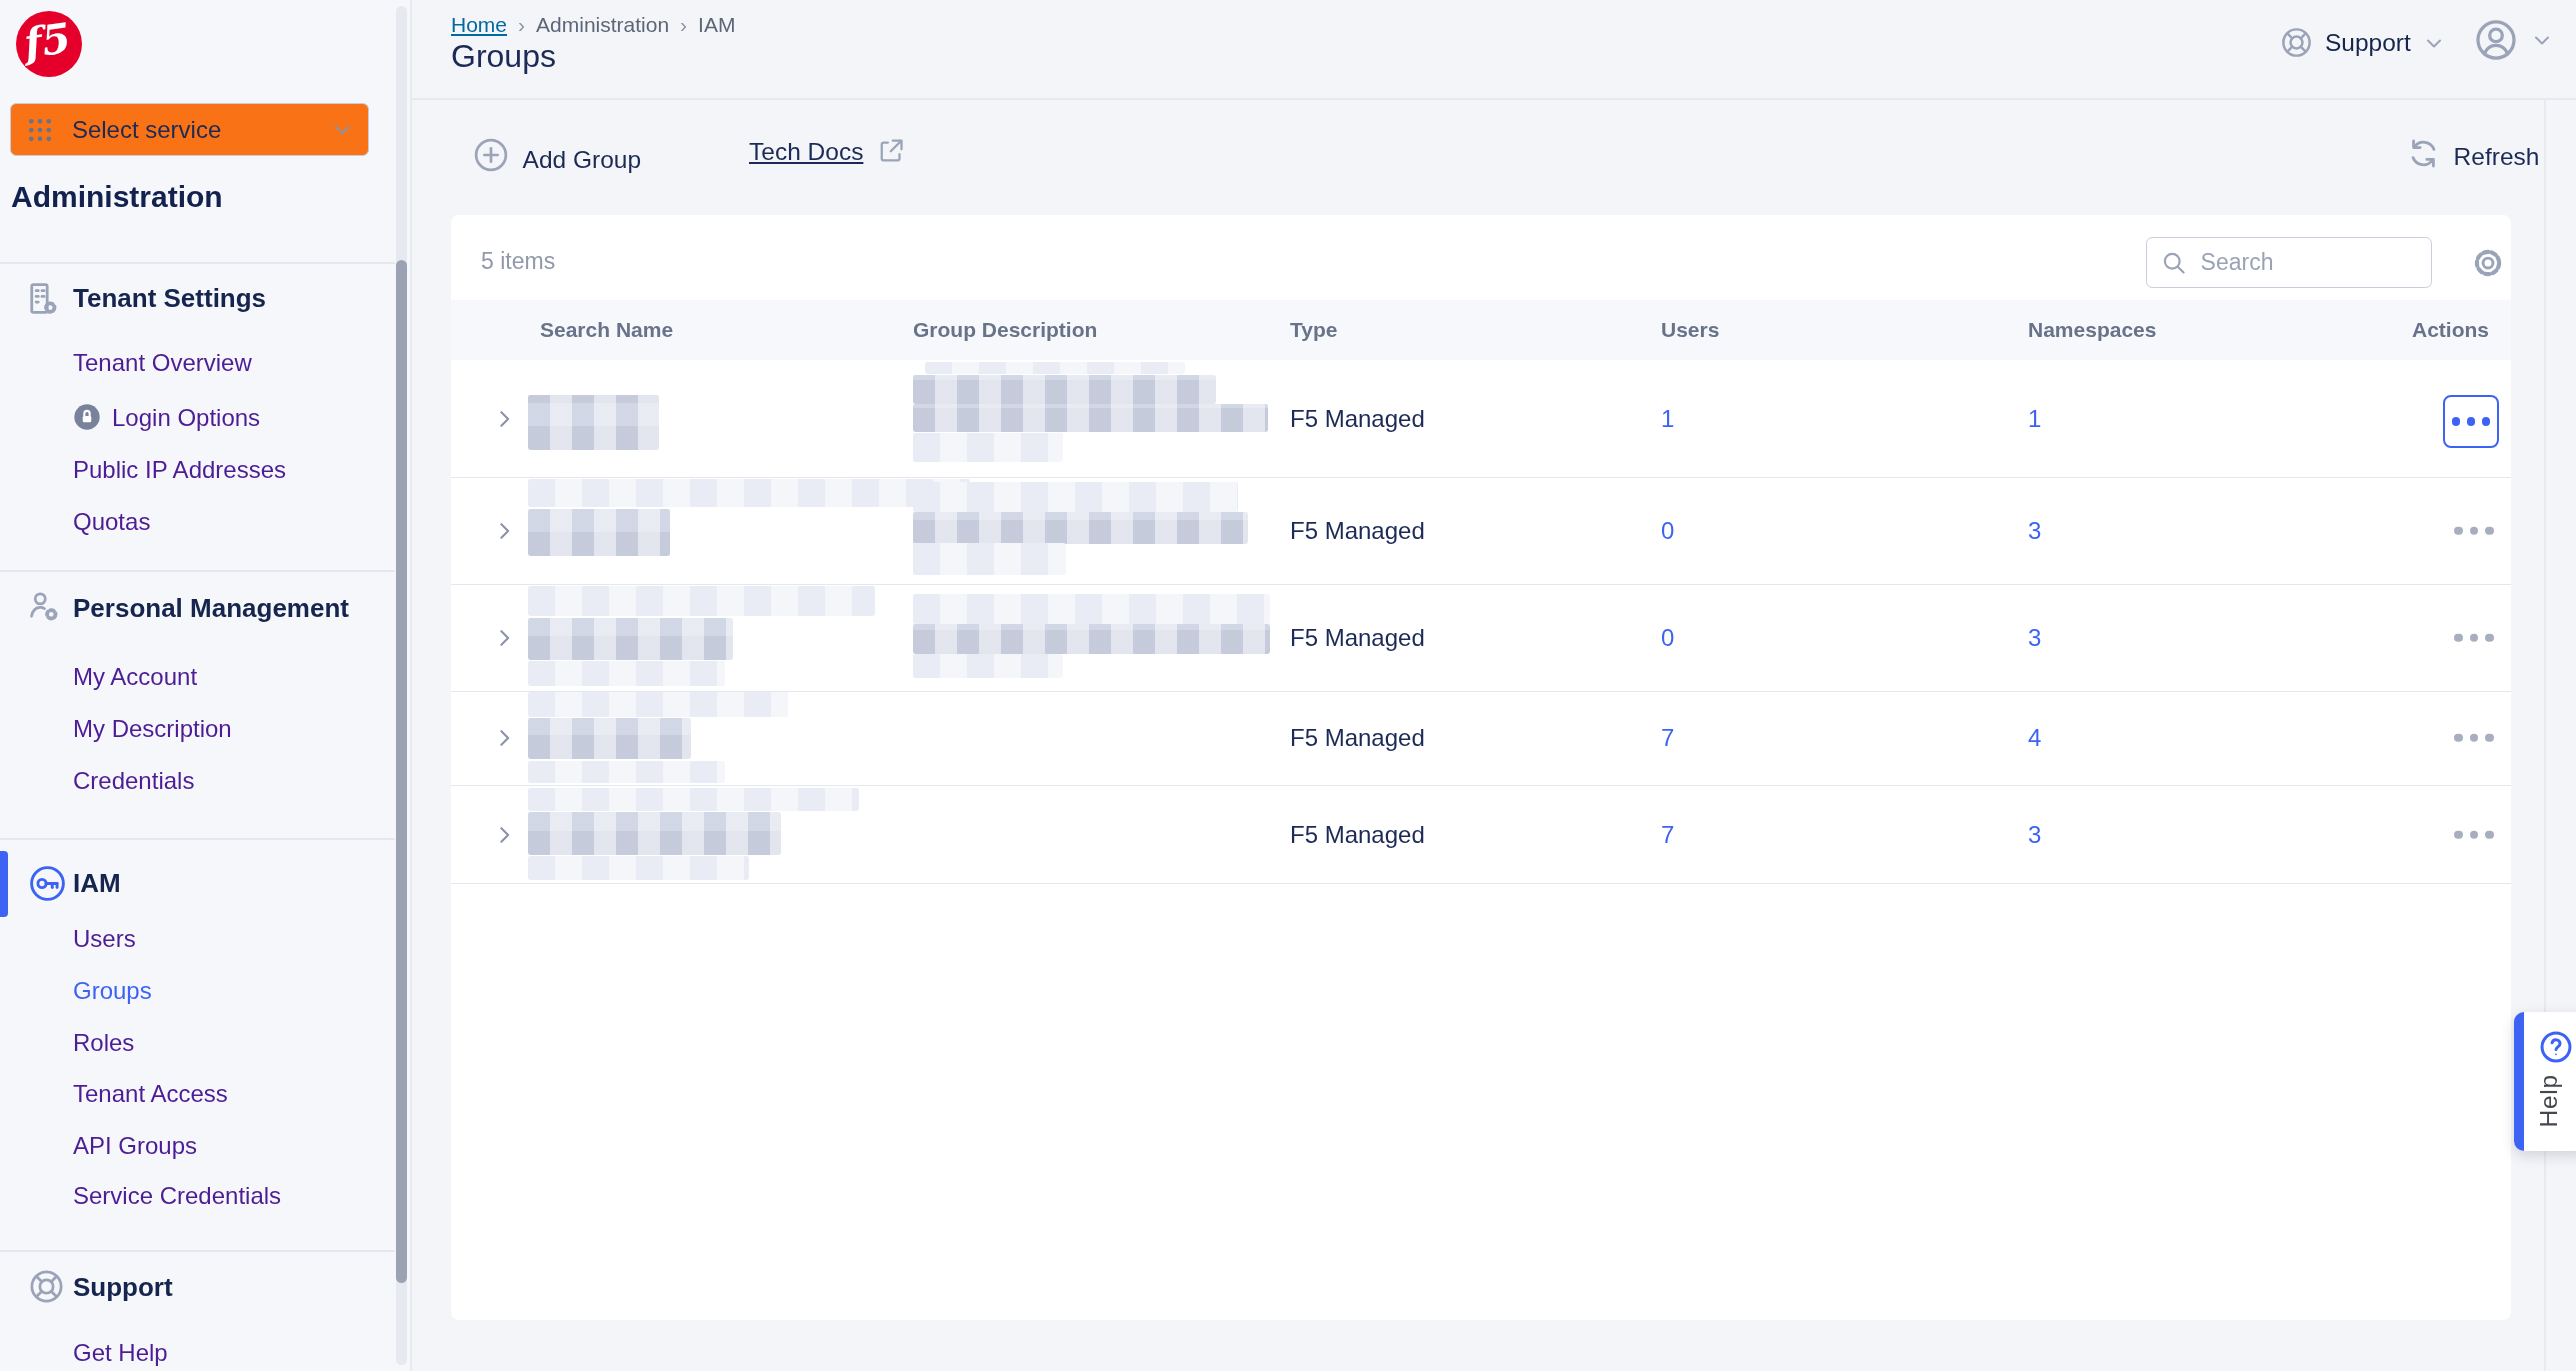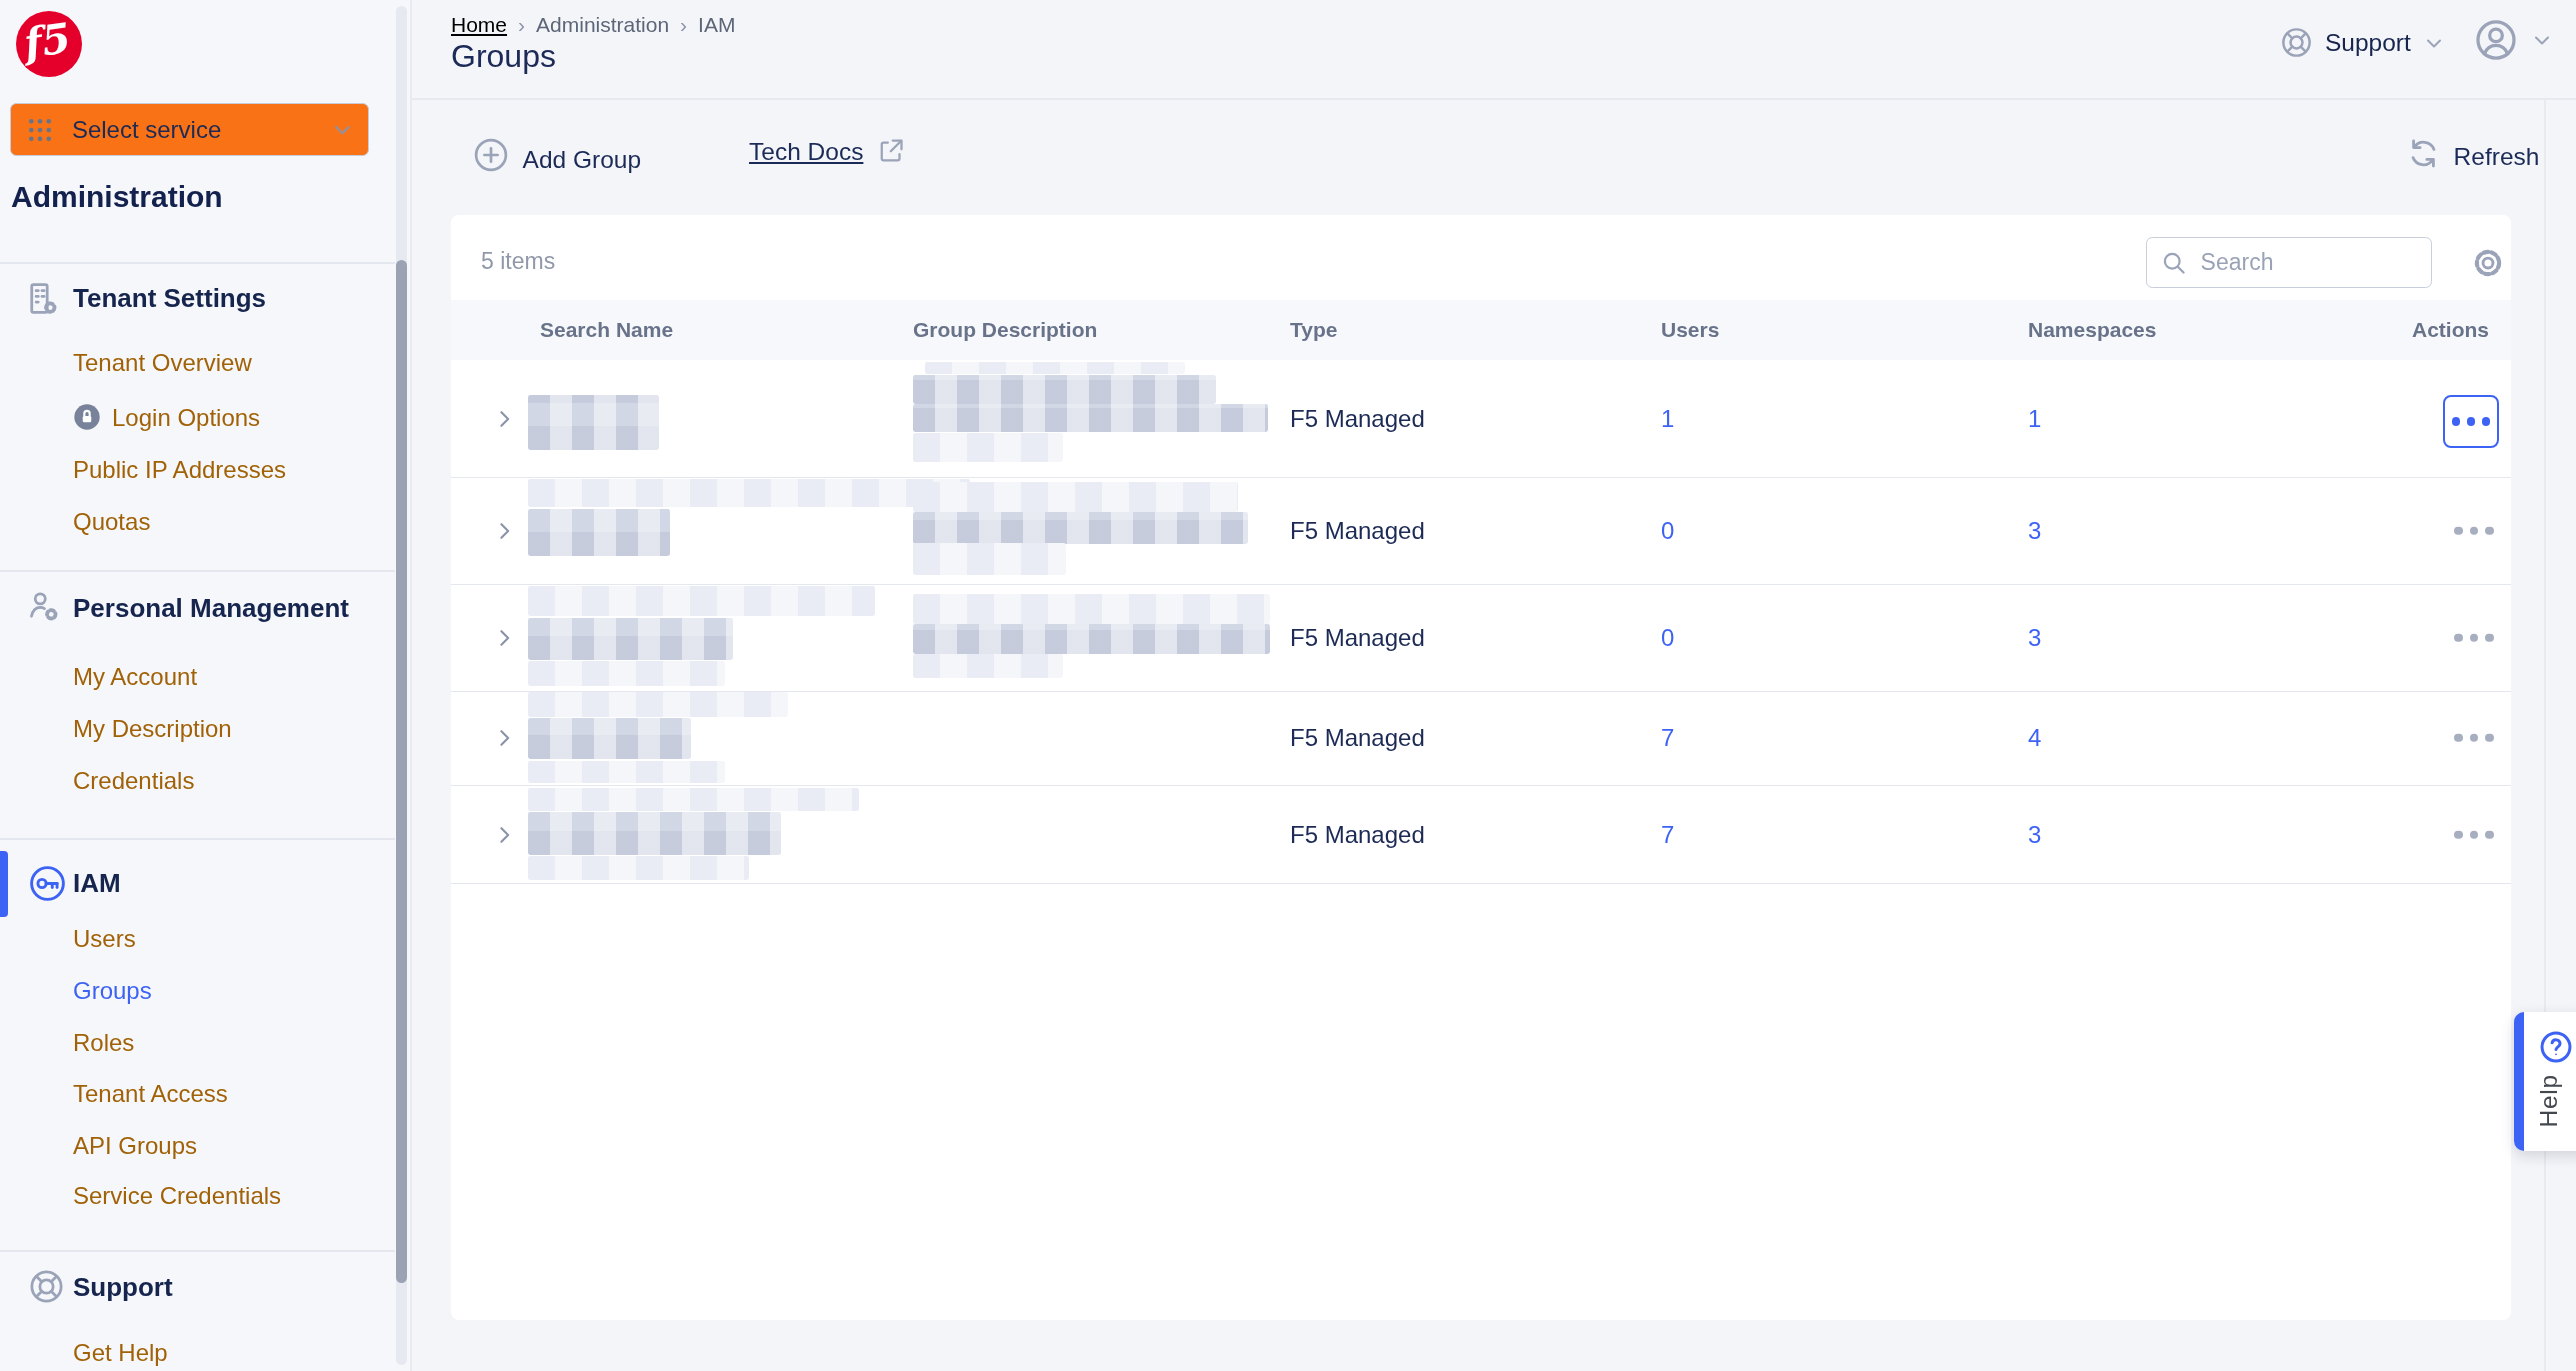--- a/index.html
+++ b/index.html
@@ -12,28 +12,28 @@
   .logo{left:16px;top:11px;width:66px;height:66px;border-radius:50%;background:#e4002b;display:flex;align-items:center;justify-content:center;}
   .logo span{color:#fff;font-family:"DejaVu Serif",serif;font-style:italic;font-weight:700;font-size:41px;transform:translate(-1.6px,-3.2px) rotate(-8deg);}
   .svc{left:9.5px;top:103px;width:357px;height:51px;background:#f97316;border:1.6px solid #c6ccd9;border-radius:6.3px;display:flex;align-items:center;cursor:pointer;}
   .svc .grid{margin-left:14px;color:#6b7487;}
   .svc .lbl{margin-left:17.4px;font-size:24px;color:#1d2a55;flex:1;}
   .svc .chev{margin-right:12.6px;color:#8a93a8;}
   .admin-h{left:11px;top:180px;font-size:30px;font-weight:700;color:#12214d;}
   .sdiv{left:0;width:395px;height:1.6px;background:#e4e7ed;}
   .sec-title{font-size:26px;font-weight:600;color:#16254e;}
   .sec-icon{color:#9aa3b8;}
-  .sitem{font-size:24px;color:#a16207;cursor:pointer;white-space:nowrap;}
+  .sitem{font-size:24px;color:#4c1d95;cursor:pointer;white-space:nowrap;}
   .sitem.active{color:#3d63f5;}
   .active-bar{left:0;top:851px;width:8px;height:66px;background:#3d63f5;border-radius:0 4px 4px 0;}
   .sb-track{left:396px;top:6.3px;width:11px;height:1359px;background:#e7e9f0;border-radius:5.5px;}
   .sb-thumb{left:396px;top:260px;width:11px;height:1023px;background:#9aa2b4;border-radius:5.5px;}
   
   .crumb{font-size:21px;color:#5d6678;}
-  .crumb a{color:#000000;text-decoration:underline;cursor:pointer;}
+  .crumb a{color:#0369a1;text-decoration:underline;cursor:pointer;}
   .crumb .sep{color:#8a93a8;margin:0 11px;}
   .page-title{left:451px;top:38px;font-size:32px;font-weight:500;color:#1b2a57;}
   .hdr-div{left:412px;top:98px;width:2164px;height:1.6px;background:#e7e9ef;}
   .topbtn{display:flex;align-items:center;gap:11px;cursor:pointer;}
   .topbtn .t{font-size:24.5px;font-weight:500;color:#16254e;}
   .gicon{color:#9aa3b8;}
   
   .toolbtn{display:flex;align-items:flex-end;gap:12.6px;cursor:pointer;}
   .toolbtn .t{font-size:24.5px;font-weight:500;color:#1b2a57;}
   .link{font-size:24.5px;font-weight:500;color:#1b2a57;text-decoration:underline;cursor:pointer;margin-left:48px;}

